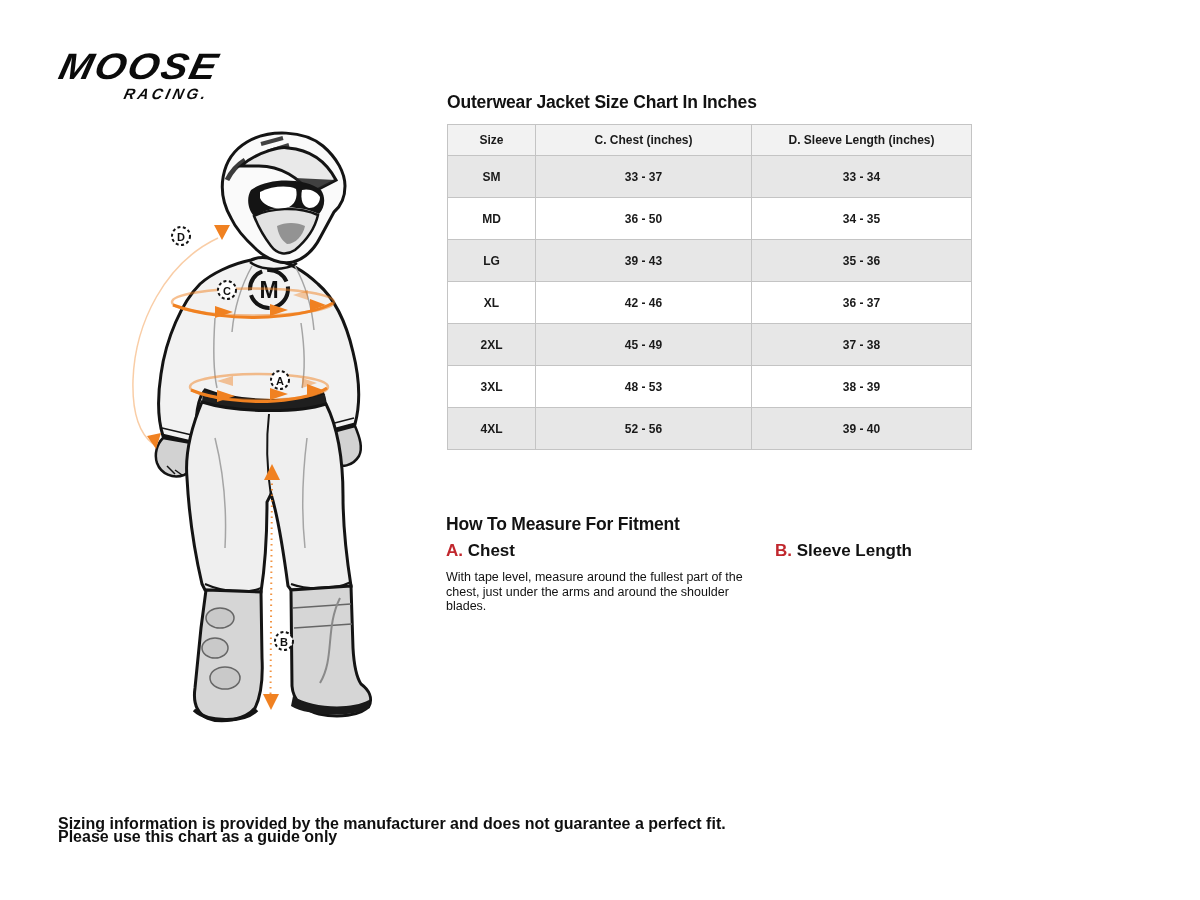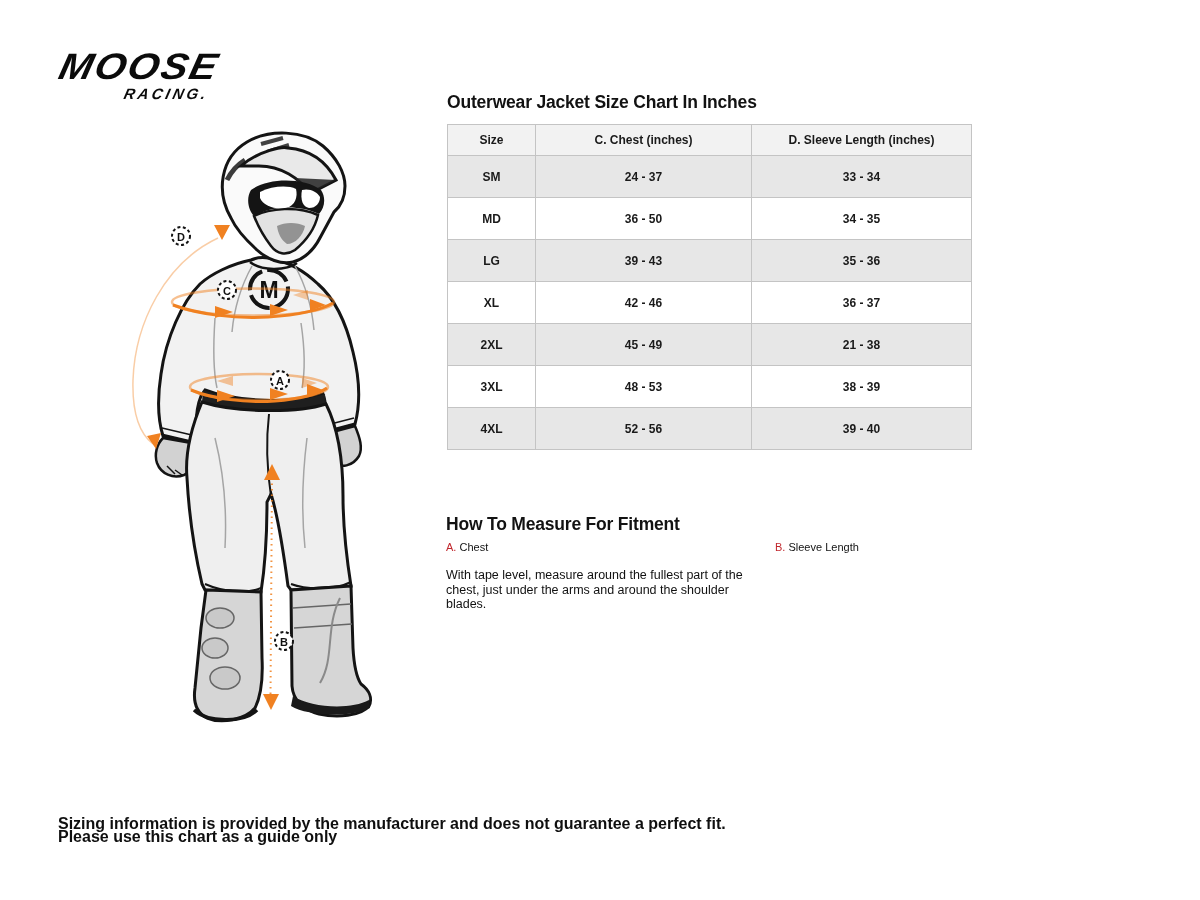--- a/index.html
+++ b/index.html
@@ -22,21 +22,21 @@
   .size-table col.c-chest{width:216px;}
   .size-table col.c-sleeve{width:220px;}
   .size-table tbody tr:nth-child(odd){background:#e7e7e7;}
   .size-table tbody tr:nth-child(even){background:#ffffff;}
 
   
   .measure-title{position:absolute;left:446px;top:514px;font-size:17.5px;font-weight:bold;letter-spacing:-0.2px;}
   .measure-item{position:absolute;top:541px;width:302px;}
   .measure-item.item-a{left:446px;}
   .measure-item.item-b{left:775px;}
-  .measure-head{font-size:11px;font-weight:normal;margin-bottom:15px;}
+  .measure-head{font-size:17px;font-weight:bold;margin-bottom:9px;}
   .measure-letter{color:#C1272D;}
   .measure-desc{font-size:12.5px;line-height:14.5px;color:#111;}
 
   
   .disclaimer{position:absolute;left:58px;top:817px;font-size:16px;font-weight:bold;line-height:13px;color:#0f0f0f;}
 
   
   .figure{position:absolute;left:55px;top:118px;width:380px;height:620px;}
   .dash-label{fill:#ffffff;stroke:#141414;stroke-width:2;stroke-dasharray:3 2.5;}
   .label-text{font-family:"Liberation Sans",sans-serif;font-size:11px;font-weight:bold;fill:#111;
@@ -152,42 +152,42 @@
     <thead>
       <tr>
         <th>Size</th>
         <th>C. Chest (inches)</th>
         <th>D. Sleeve Length (inches)</th>
       </tr>
     </thead>
     <tbody>
         <tr>
           <td>SM</td>
-          <td>24 - 37</td>
+          <td>33 - 37</td>
           <td>33 - 34</td>
         </tr>
         <tr>
           <td>MD</td>
           <td>36 - 50</td>
           <td>34 - 35</td>
         </tr>
         <tr>
           <td>LG</td>
           <td>39 - 43</td>
           <td>35 - 36</td>
         </tr>
         <tr>
           <td>XL</td>
           <td>42 - 46</td>
           <td>36 - 37</td>
         </tr>
         <tr>
           <td>2XL</td>
           <td>45 - 49</td>
-          <td>21 - 38</td>
+          <td>37 - 38</td>
         </tr>
         <tr>
           <td>3XL</td>
           <td>48 - 53</td>
           <td>38 - 39</td>
         </tr>
         <tr>
           <td>4XL</td>
           <td>52 - 56</td>
           <td>39 - 40</td>

